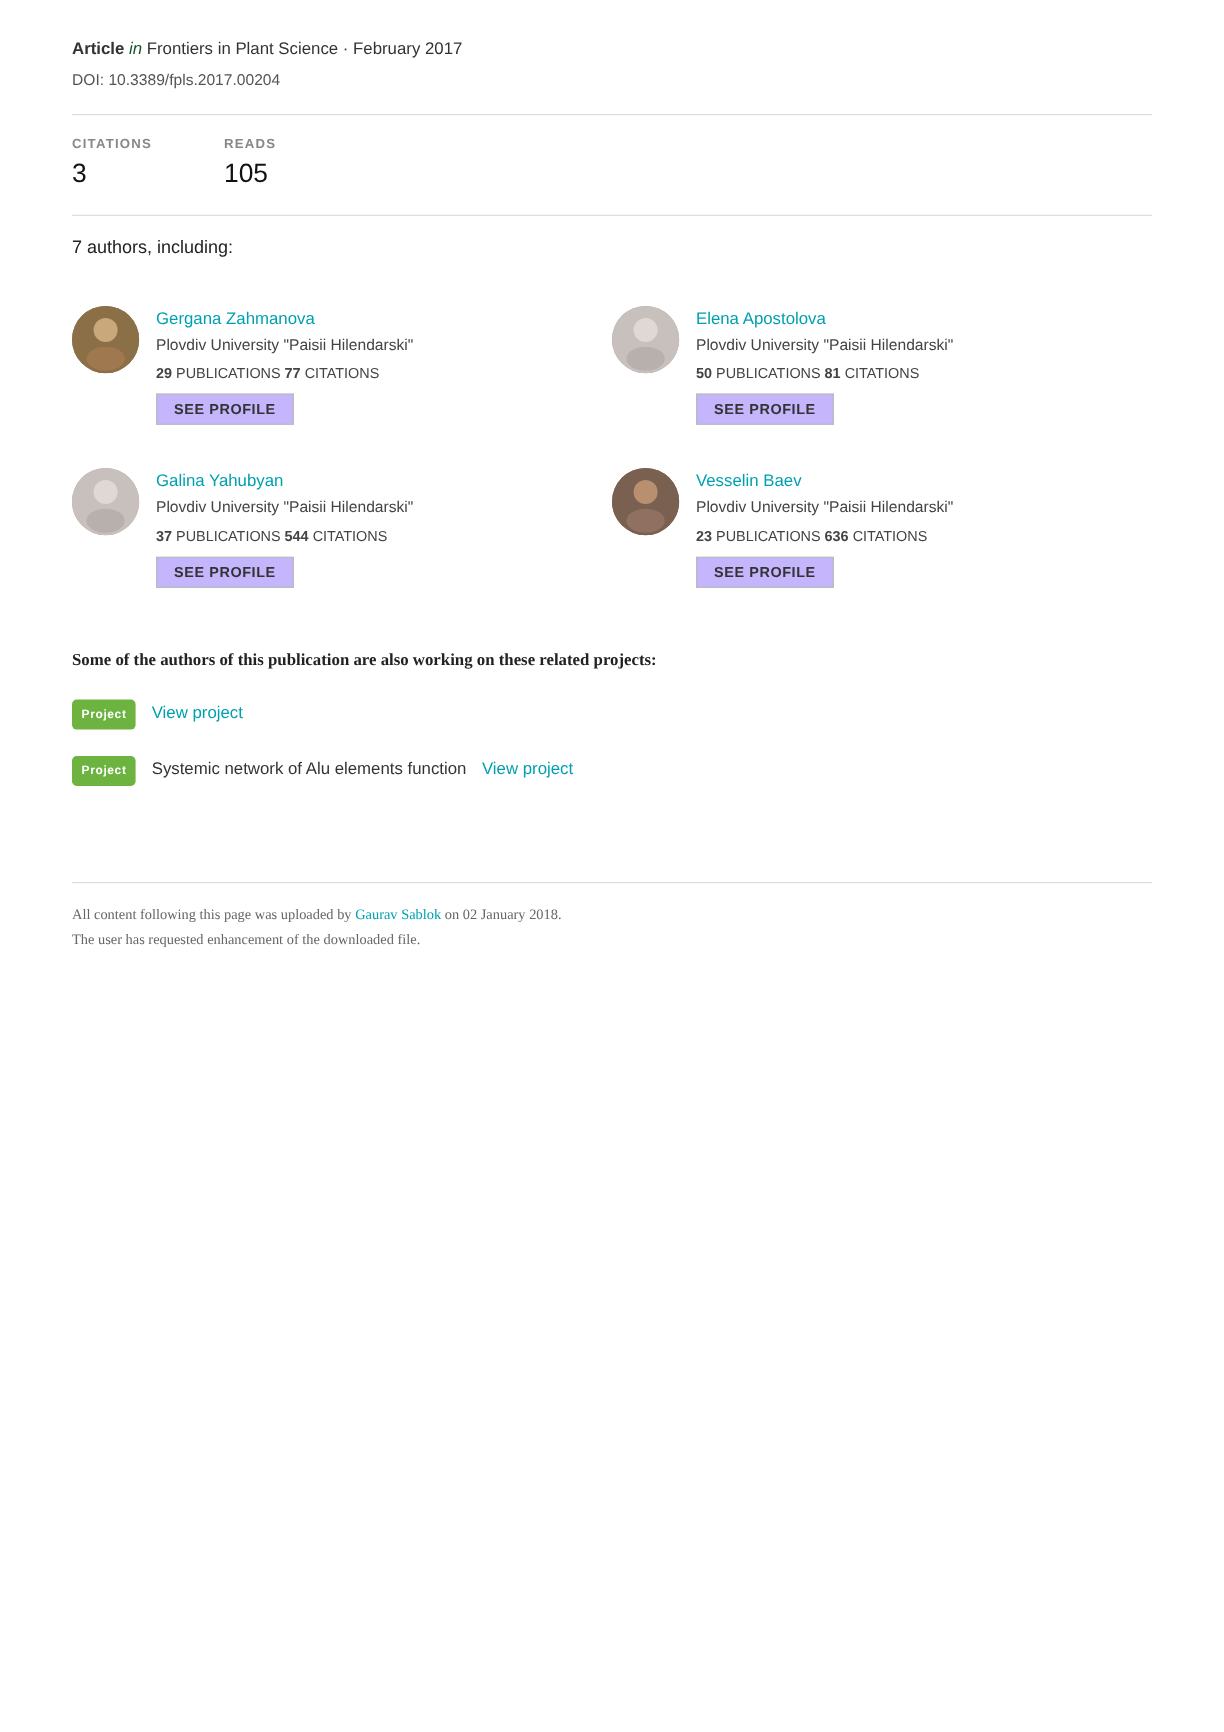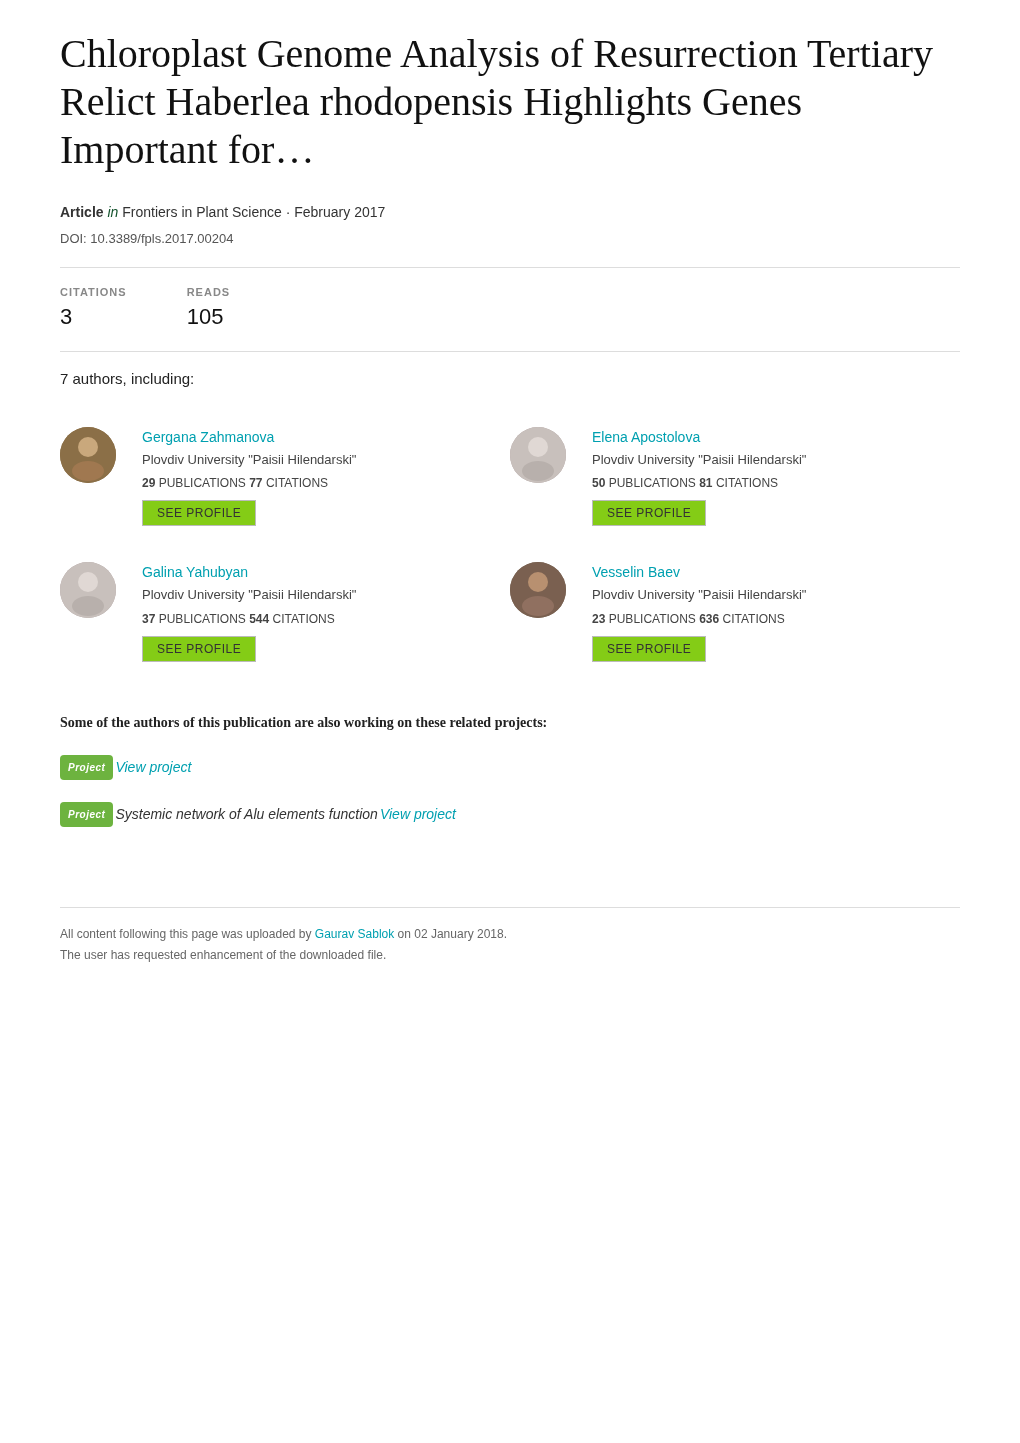--- a/index.html
+++ b/index.html
@@ -108,21 +108,21 @@
     .author-card {
       display: flex;
       flex-direction: column;
       padding: 18px 0;
       border-bottom: none;
     }
     .author-card-inner {
       display: flex;
       flex-direction: row;
       align-items: flex-start;
-      gap: 26px;
+      gap: 14px;
     }
     .author-avatar {
       width: 56px;
       height: 56px;
       border-radius: 50%;
       background: #c8c8c8;
       flex-shrink: 0;
       overflow: hidden;
       display: flex;
       align-items: center;
@@ -159,42 +159,40 @@
     .author-stats strong {
       font-weight: 700;
     }
     .see-profile-btn {
       display: inline-block;
       border: 1px solid #bbb;
       padding: 5px 14px;
       font-size: 12px;
       font-family: Arial, sans-serif;
       color: #333;
-      background: #84cc16;
+      background: #c4b5fd;
       cursor: pointer;
       letter-spacing: 0.5px;
       text-transform: uppercase;
-      font-weight: 400;
+      font-weight: 700;
       width: fit-content;
     }
     .related-projects-heading {
       font-size: 14px;
       font-family: Liberation Serif, serif;
       font-weight: 700;
       margin-bottom: 22px;
     }
     .project-item {
       display: flex;
-      align-items: center;
-      gap: 2px;
+      gap: 13px;
       margin-bottom: 22px;
       font-family: Arial, sans-serif;
       font-size: 14px;
       color: #333;
-      font-style: italic;
     }
     .project-badge {
       background: #6db33f;
       color: #fff;
       font-size: 10px;
       font-family: Arial, sans-serif;
       font-weight: 700;
       padding: 5px 8px;
       border-radius: 4px;
       letter-spacing: 0.5px;
@@ -204,21 +202,21 @@
       color: #00a0b0;
       text-decoration: none;
       font-size: 14px;
     }
     .footer {
       margin-top: 80px;
       border-top: 1px solid #ddd;
       padding-top: 16px;
       font-size: 12px;
       color: #666;
-      font-family: Liberation Sans, sans-serif;
+      font-family: Liberation Serif, serif;
       line-height: 1.8;
     }
     .footer a {
       color: #00a0b0;
       text-decoration: none;
     }
 
     
     .avatar-1 { background: #8B6F47; }
     .avatar-2 { background: #b0a0a0; }
@@ -227,21 +225,20 @@
 
     
   </style>
 </head>
 <body>
 
 <div class="page">
 
 
 
-  <h1 class="main-title">Chloroplast Genome Analysis of Resurrection Tertiary Relict Haberlea rhodopensis Highlights Genes Important for…</h1>
 
   <div class="article-meta">
     <strong>Article</strong>
     <span class="in-label"> in </span>
     <span>Frontiers in Plant Science · February 2017</span>
   </div>
   <div class="doi">
     <span>DOI:</span>
     <span>10.3389/fpls.2017.00204</span>
   </div>

